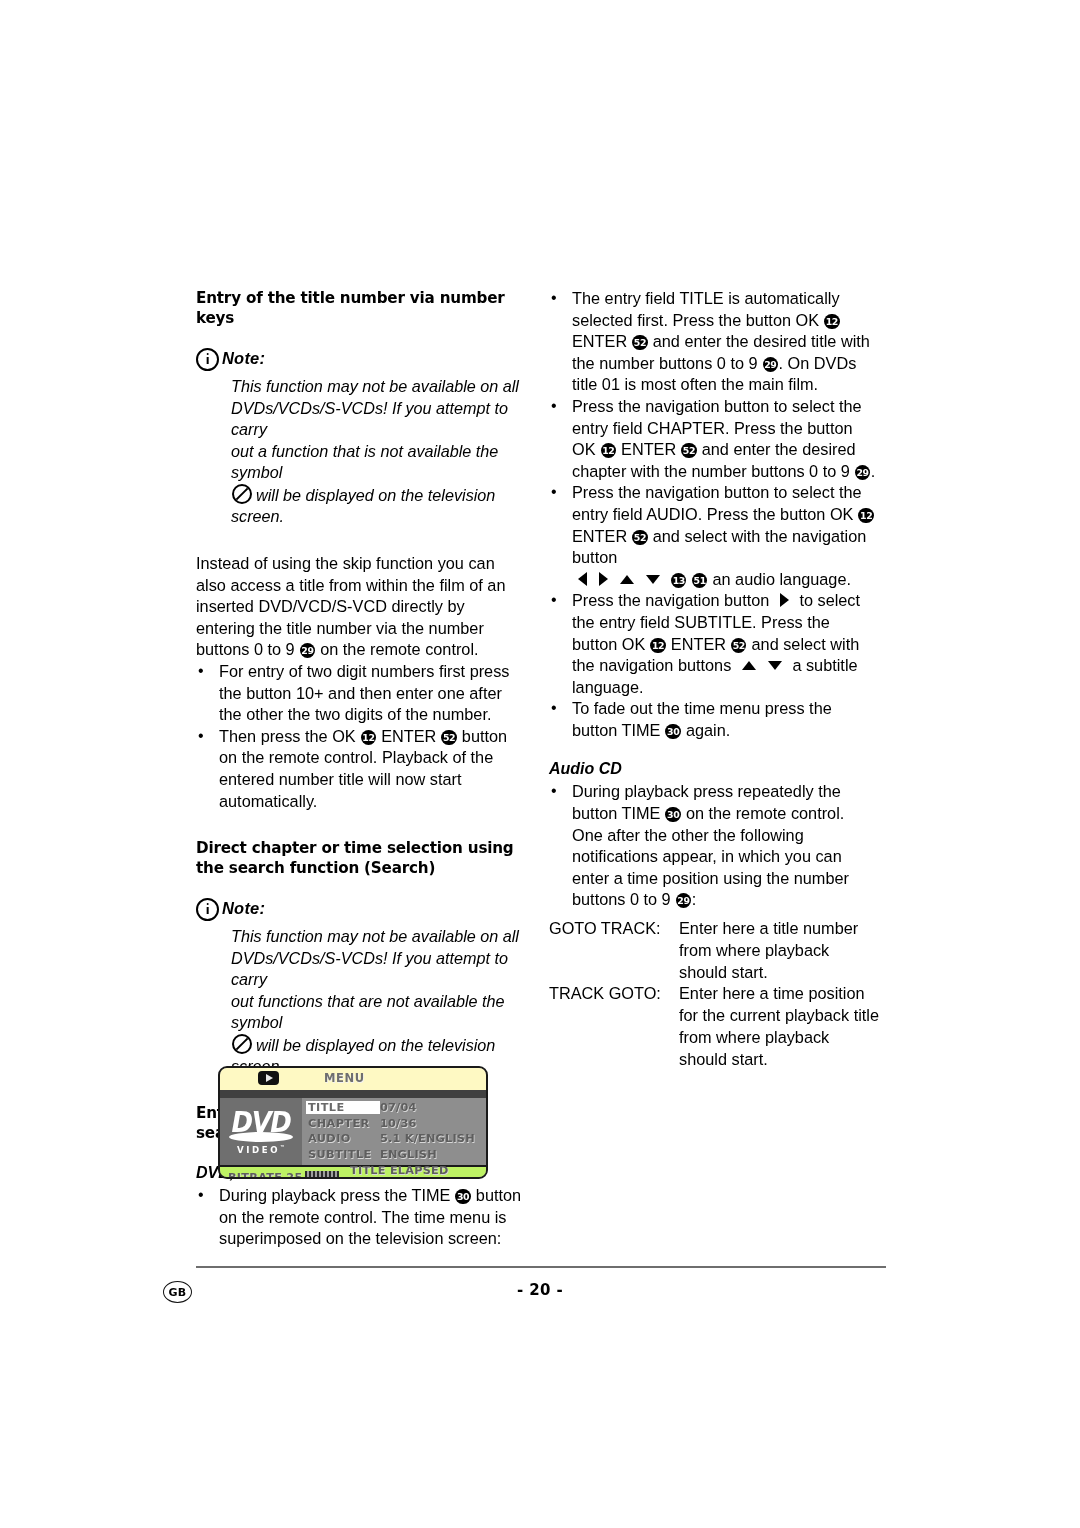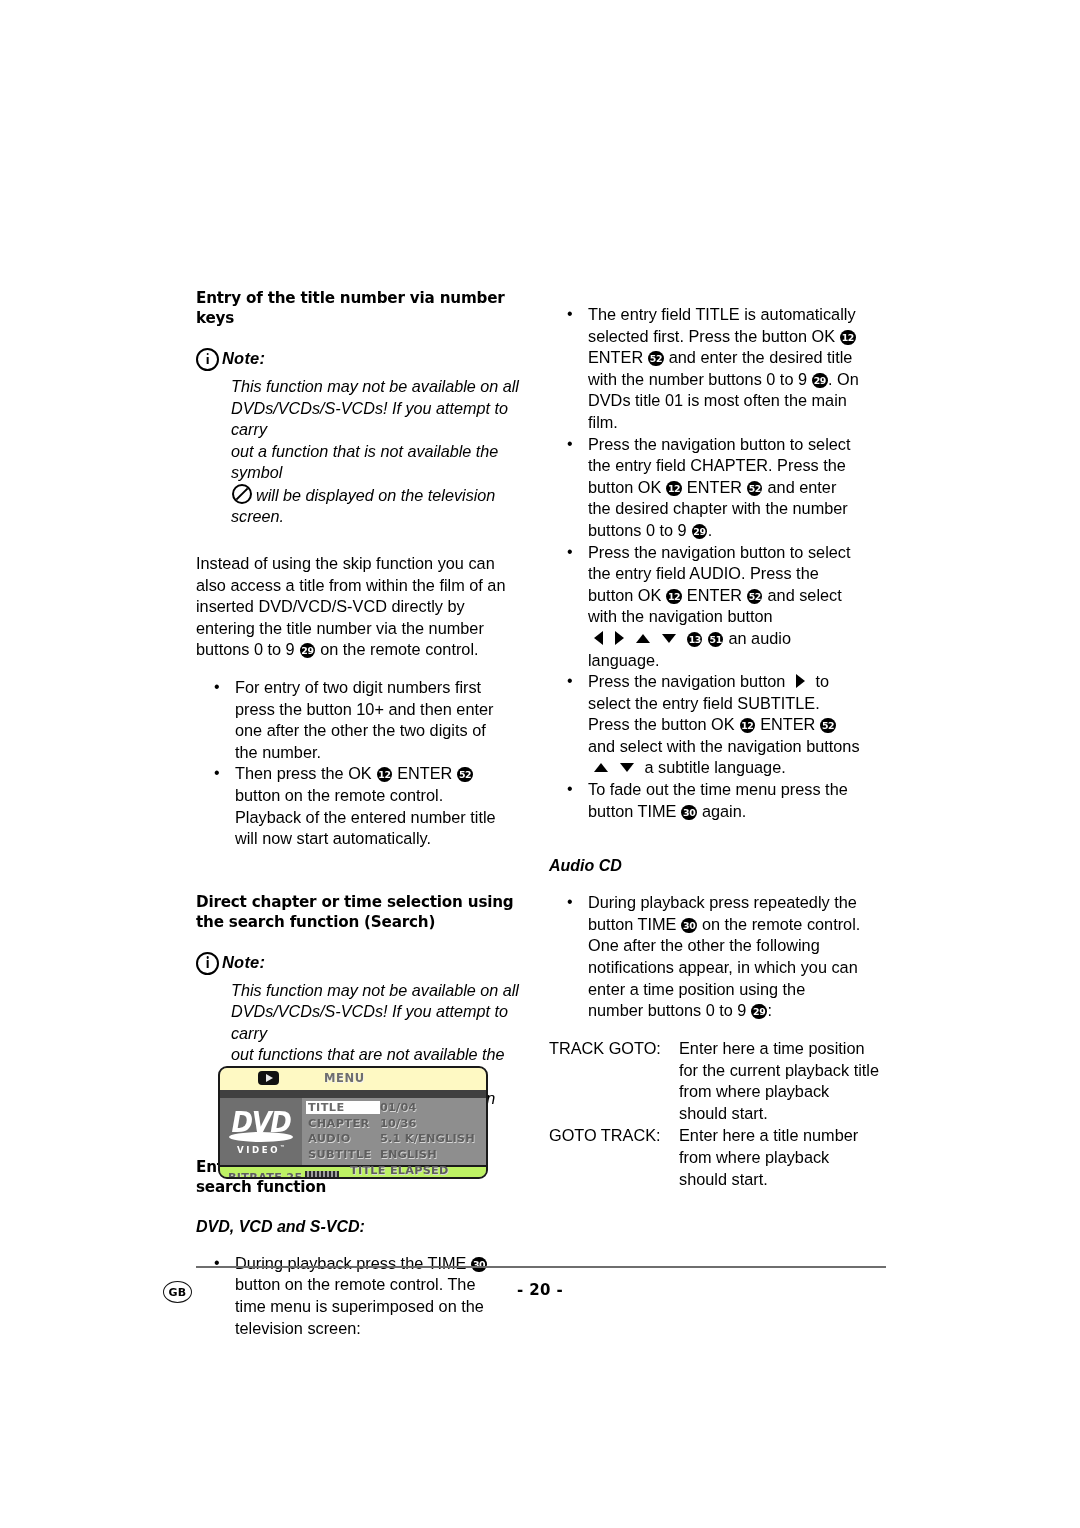--- a/index.html
+++ b/index.html
@@ -111,21 +111,21 @@
     left: 50%; top: 50%;
     width: 16px; height: 2px;
     background: #000;
     transform: translate(-50%,-50%) rotate(-45deg);
   }
 
   
   p.body { margin: 0; }
   ul.bul {
     list-style: none;
-    margin: 16px;
+    margin: 0;
     padding: 0;
   }
   ul.bul > li {
     position: relative;
     padding-left: 23px;
     margin: 0;
   }
   ul.bul > li::before {
     content: "\2022";
     position: absolute;
@@ -437,21 +437,21 @@
     </div>
     <div class="osd-mid">
       <div class="osd-logo">
         <span class="dvd-word">DVD</span>
         <span class="dvd-disc"></span>
         <span class="dvd-video"><span>VIDEO</span><sup>™</sup></span>
       </div>
       <div class="osd-fields">
         <div class="osd-row sel">
           <span class="osd-key">TITLE</span>
-          <span class="osd-val">01/04</span>
+          <span class="osd-val">07/04</span>
         </div>
         <div class="osd-row">
           <span class="osd-key">CHAPTER</span>
           <span class="osd-val">10/36</span>
         </div>
         <div class="osd-row">
           <span class="osd-key">AUDIO</span>
           <span class="osd-val">5.1 K/ENGLISH</span>
         </div>
         <div class="osd-row">
@@ -483,27 +483,27 @@
     <div class="spacer-md"></div>
 
     <h3 class="sub">Audio CD</h3>
 
     <ul class="bul">
       <li><span>During playback press repeatedly the button TIME</span> <span class="cnum">30</span> <span>on the remote control. One after the other the following notifications appear, in which you can enter a time position using the number buttons 0 to 9</span> <span class="cnum">29</span><span>:</span></li>
     </ul>
 
     <div class="deflist">
       <div class="defrow">
+        <span class="defterm">GOTO TRACK:</span>
+        <span class="defdesc">Enter here a title number from where playback should start.</span>
+      </div>
+      <div class="defrow">
         <span class="defterm">TRACK GOTO:</span>
         <span class="defdesc">Enter here a time position for the current playback title from where playback should start.</span>
       </div>
-      <div class="defrow">
-        <span class="defterm">GOTO TRACK:</span>
-        <span class="defdesc">Enter here a title number from where playback should start.</span>
-      </div>
     </div>
   </div>
 
   <div class="footer-rule"></div>
   <div class="gb-badge">GB</div>
   <div class="page-num">- 20 -</div>
 
 </div>
 
 </body></html>

